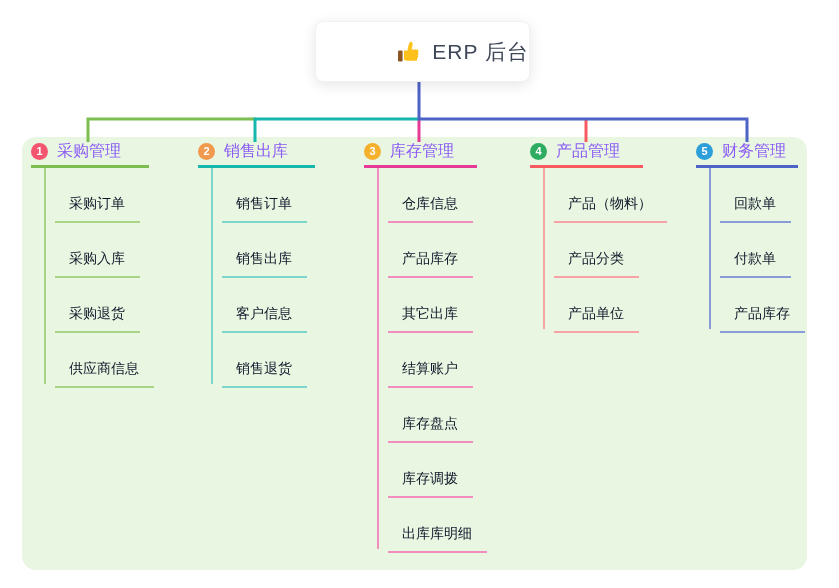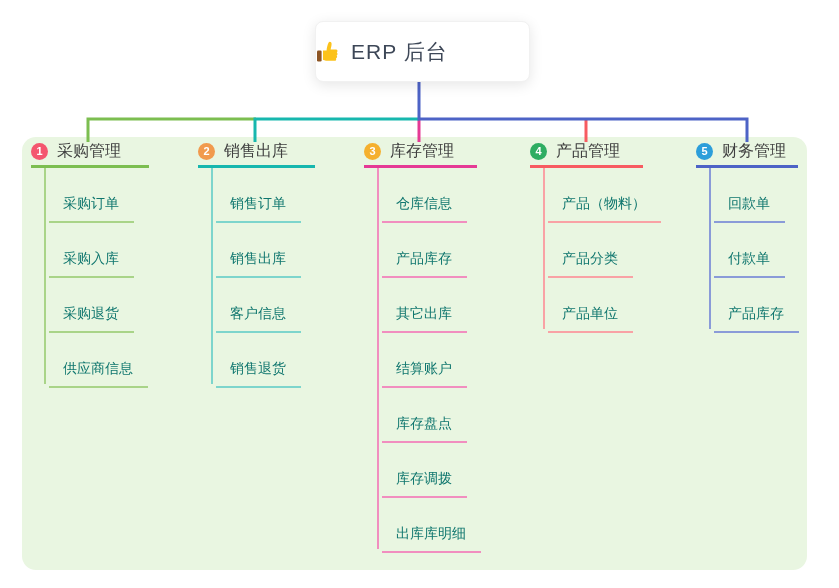--- a/index.html
+++ b/index.html
@@ -12,47 +12,47 @@
            background:#E9F6E1; border-radius:14px; }
 
   
   .connectors { position:absolute; left:0; top:0; width:839px; height:588px;
                 pointer-events:none; z-index:2; }
 
   
   .root-node { position:absolute; left:315px; top:21px; width:215px; height:61px;
                background:#ffffff; border:1px solid #f1f1f1; border-radius:8px;
                box-shadow:0 3px 14px rgba(0,0,0,.10);
-               display:flex; align-items:center; justify-content:flex-start; gap:11px;
+               display:flex; align-items:center; justify-content:flex-end; gap:11px;
                z-index:3; cursor:pointer; }
   .root-label { font-size:21px; color:#3D4757; letter-spacing:1px; }
 
   
   .branch { position:absolute; top:146px; width:165px; z-index:4; }
   .b1 { left:31px; }  .b2 { left:198px; }  .b3 { left:364px; }
   .b4 { left:530px; } .b5 { left:696px; }
   .branch-header { display:flex; align-items:center; gap:9px; height:22px;
                    padding-bottom:9px; border-bottom:3px solid #999; cursor:pointer; }
   .b1 .branch-header { width:118px; } .b2 .branch-header { width:117px; }
   .b3 .branch-header { width:113px; } .b4 .branch-header { width:113px; }
   .b5 .branch-header { width:102px; }
   .badge { width:17px; height:17px; border-radius:50%; flex-shrink:0;
            color:#fff; font-size:11px; font-weight:bold; line-height:17px;
            text-align:center; }
-  .branch-label { font-size:16px; font-weight:500; color:#404040; white-space:nowrap; }
+  .branch-label { font-size:16px; font-weight:500; color:#8b5cf6; white-space:nowrap; }
 
   .children { position:relative; }
   .vline { position:absolute; left:13px; top:0; width:2px; }
   .b1 .vline, .b2 .vline { height:216px; }
   .b3 .vline { height:381px; }
   .b4 .vline, .b5 .vline { height:161px; }
   .child { height:55px; display:flex; align-items:flex-end; }
   .child:first-child { height:49px; }
-  .child-label { margin-left:18px; padding:0 15px 8px 14px; border-bottom:2px solid #ccc;
-                 font-size:14px; color:#0f766e; white-space:nowrap; cursor:pointer; }
+  .child-label { margin-left:24px; padding:0 15px 8px 14px; border-bottom:2px solid #ccc;
+                 font-size:14px; color:#0f172a; white-space:nowrap; cursor:pointer; }
 </style>
 </head>
 <body>
 
 <div class="stage">
 
   <div class="panel" style="background: rgb(233, 246, 225);"></div>
 
   <svg class="connectors" width="839" height="588" viewBox="0 0 839 588">
     <path fill="none" stroke-width="3" d="M419,142 V119" stroke="#E53A95"></path>

